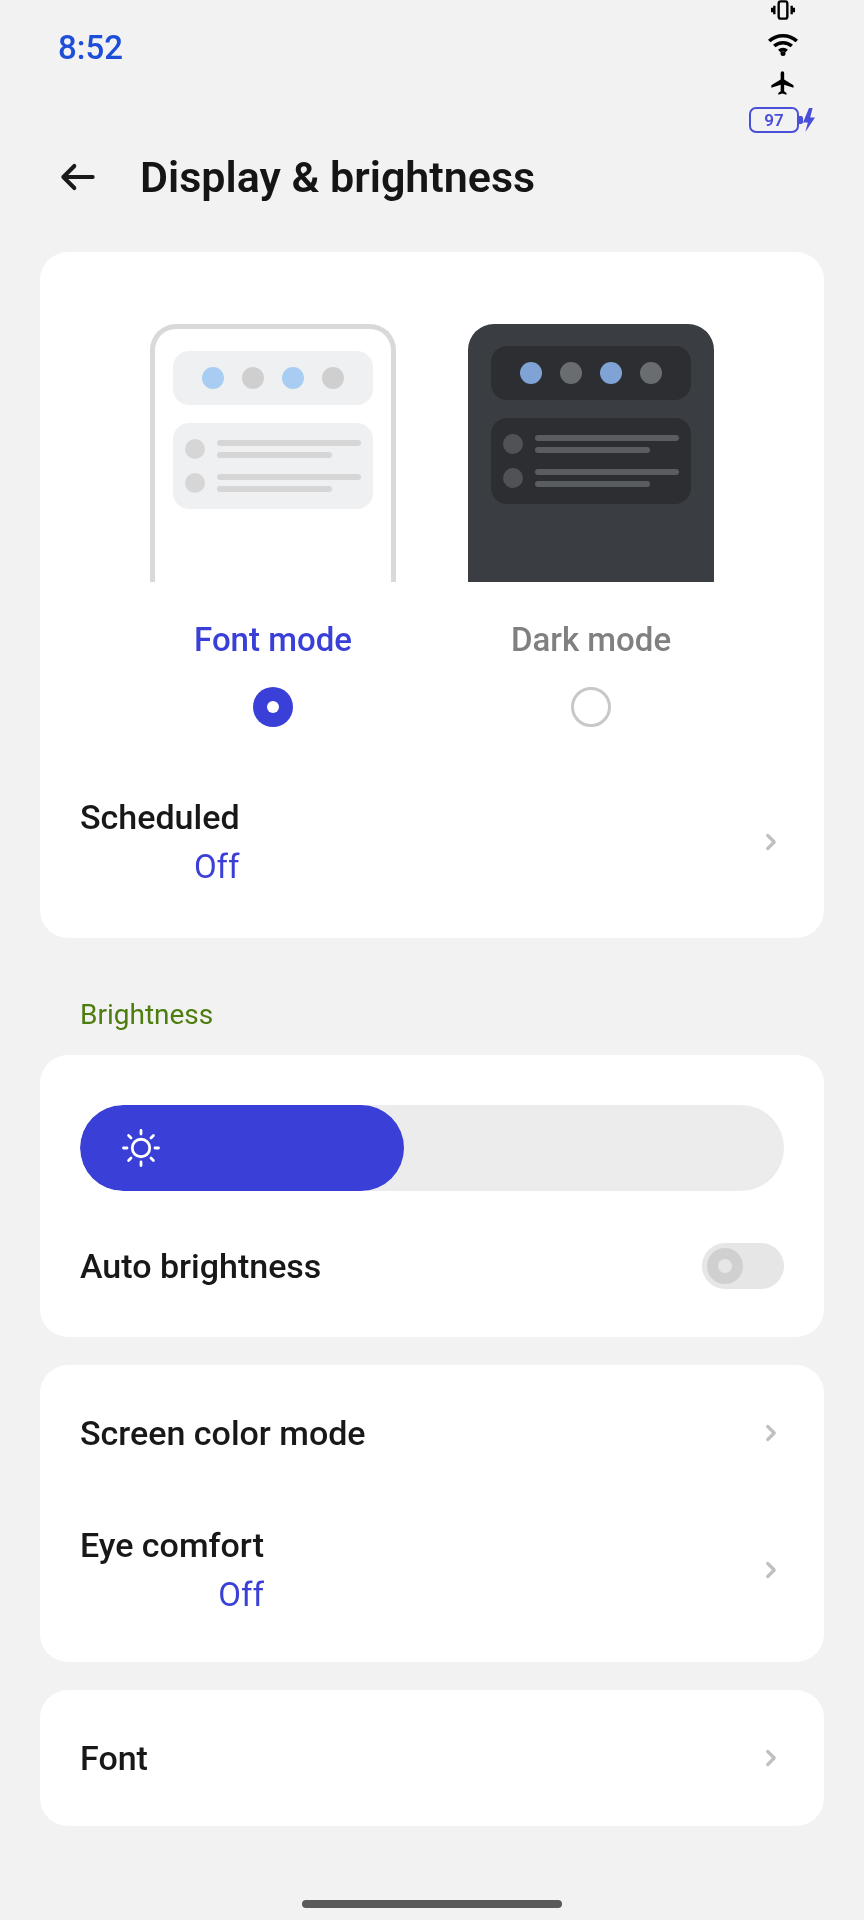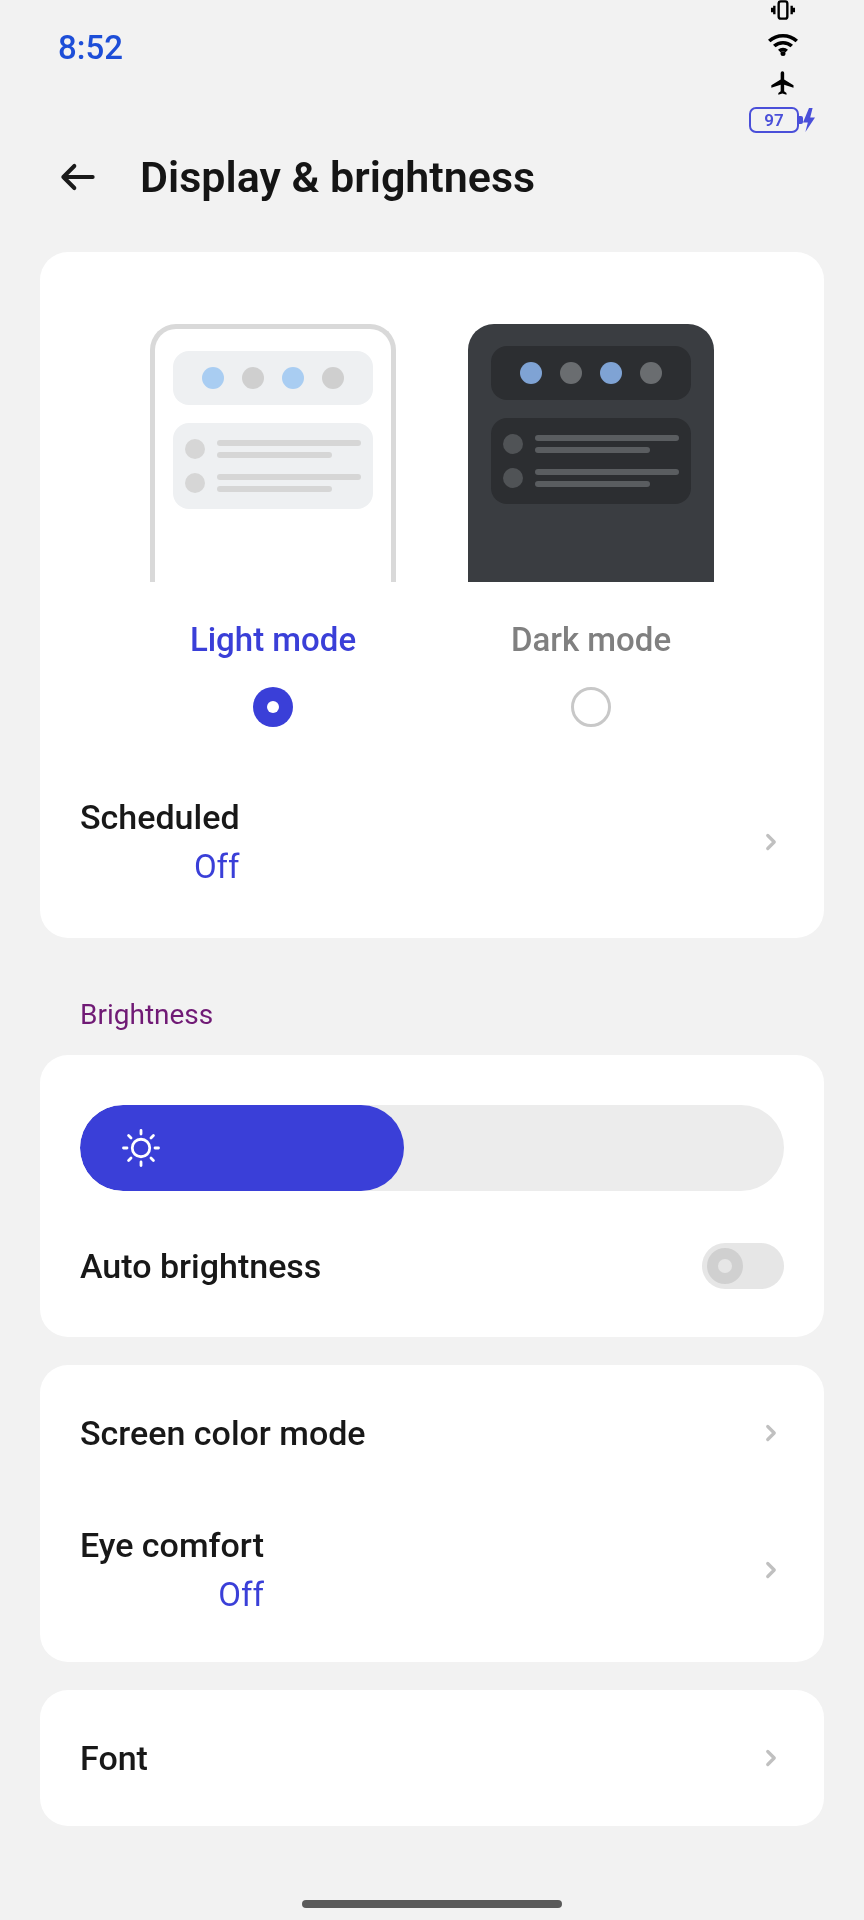--- a/index.html
+++ b/index.html
@@ -207,21 +207,21 @@
   .row-sub {
     font-size: 33px;
     color: #3a3fd8;
     margin-top: 4px;
   }
   .chevron { color: #c0c0c0; }
 
   
   .section-header {
     font-size: 28px;
-    color: #701a75;
+    color: #4d7c0f;
     padding: 32px 80px 24px 80px;
   }
 
   
   .slider-wrap {
     padding: 50px 40px 36px 40px;
   }
   .slider {
     position: relative;
     width: 100%;
@@ -344,21 +344,21 @@
             </div>
           <div class="preview-item">
               <div class="circ"></div>
               <div class="lines">
                 <div class="line"></div>
                 <div class="line short"></div>
               </div>
             </div>
         </div>
       </div>
-      <div class="mode-label active">Light mode</div>
+      <div class="mode-label active">Font mode</div>
       <div class="radio selected"></div>
     </div>
 
     <div class="mode-option">
       <div class="mode-preview dark">
         <div class="preview-dots-row">
           <div class="dot blue"></div>
             <div class="dot gray"></div>
             <div class="dot blue"></div>
             <div class="dot gray"></div>

